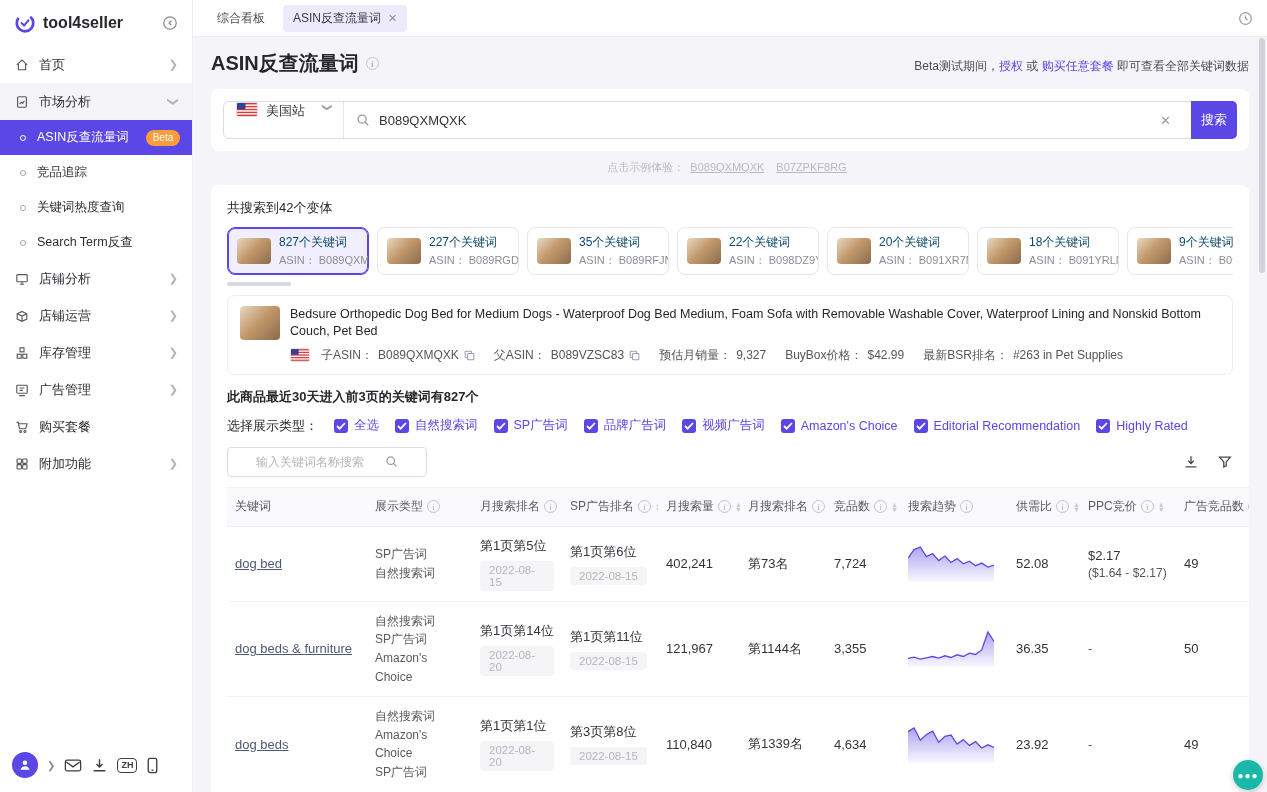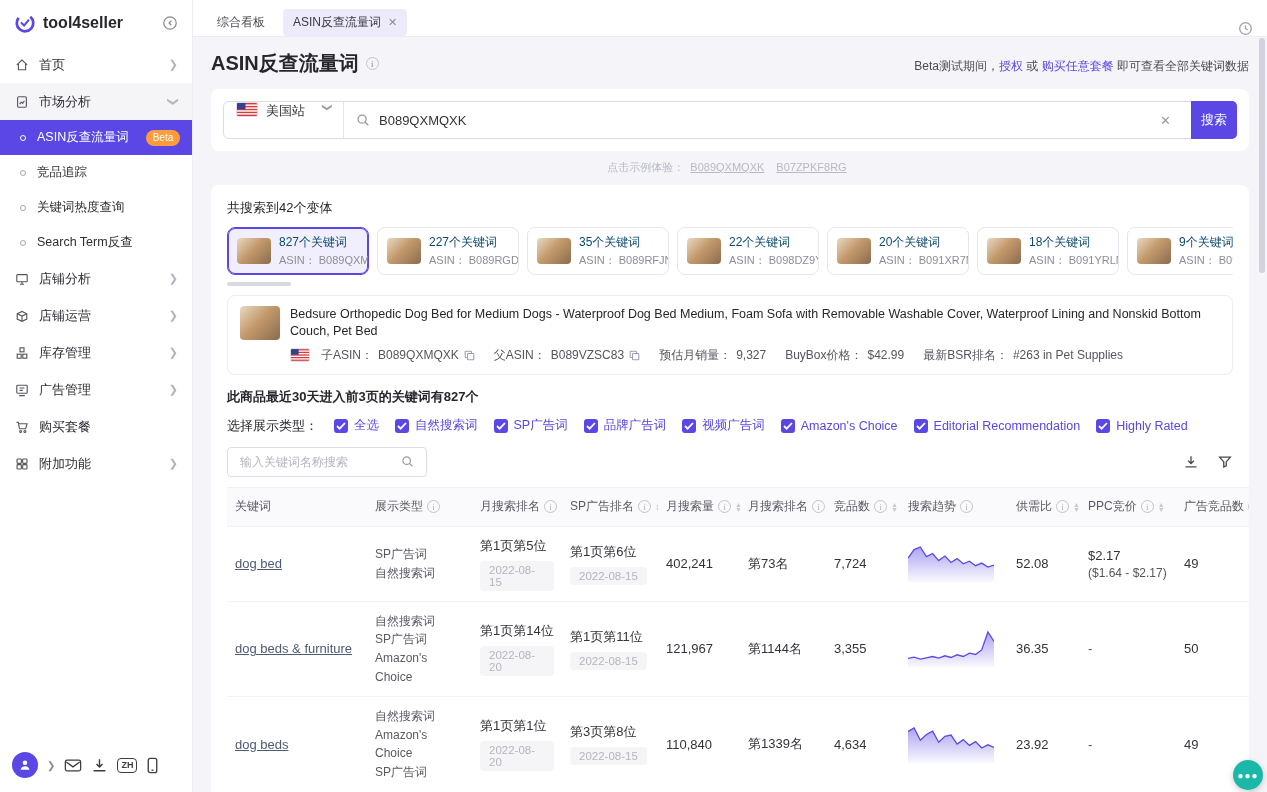--- a/index.html
+++ b/index.html
@@ -24,21 +24,21 @@
 .bullet{width:6px;height:6px;border:1px solid #a6a6b0;border-radius:50%;flex-shrink:0;margin-right:2px}
 .beta-badge{background:#ff9c3a;color:#fff;font-size:10px;padding:1px 7px;border-radius:9px;margin-left:8px;line-height:14px}
 .sb-foot{margin-top:auto;display:flex;align-items:center;gap:9px;padding:14px 12px}
 .avatar{width:26px;height:26px;border-radius:50%;background:#5a47e5;display:flex;align-items:center;justify-content:center}
 .f-ic{display:flex;color:#3c3c44;cursor:pointer}
 .zh-badge{border:1.5px solid #3c3c44;border-radius:4px;font-size:9px;font-weight:700;color:#3c3c44;padding:1px 3px;line-height:11px}
 .f-chev{color:#8a8a94;font-size:10px}
 
 
 .main{flex:1;display:flex;flex-direction:column;min-width:0}
-.tabbar{height:36px;background:#fff;display:flex;align-items:flex-end;padding:0 14px;gap:8px;box-shadow:0 1px 0 #ececf2;flex-shrink:0}
+.tabbar{height:36px;background:#fff;display:flex;align-items:center;padding:0 14px;gap:8px;box-shadow:0 1px 0 #ececf2;flex-shrink:0}
 .tab{font-size:12px;color:#4a4a52;padding:5px 10px;border-radius:4px;display:flex;align-items:center;gap:7px;cursor:pointer;white-space:nowrap}
 .tab.active{background:#edeafb;color:#3a3a42}
 .tab-close{color:#8a8a93;font-size:11px;line-height:1}
 .tab-right{margin-left:auto;display:flex;color:#a0a0ac}
 .content{flex:1;padding:12px 18px 0;overflow:hidden;display:flex;flex-direction:column;min-height:0}
 
 .page-head{display:flex;align-items:baseline;justify-content:space-between;margin:2px 0 12px}
 .page-title{font-size:20px;font-weight:600;color:#26262c;display:flex;align-items:center;gap:7px}
 .info{width:13px;height:13px;border:1px solid #c3c3cd;border-radius:50%;color:#b0b0ba;font-size:9px;display:inline-flex;align-items:center;justify-content:center;font-family:"Liberation Serif",serif;flex-shrink:0}
 .beta-note{font-size:12px;color:#4a4a52}
@@ -75,21 +75,21 @@
 .copy{display:flex;cursor:pointer}
 .flag{display:flex;border:1px solid #e0e0e8;border-radius:2px;overflow:hidden;flex-shrink:0}
 
 .kw-summary{margin-top:13px;font-size:13px;font-weight:700;color:#26262c}
 .filter-row{display:flex;align-items:center;gap:16px;margin-top:11px;font-size:13px;flex-wrap:nowrap;white-space:nowrap}
 .filter-label{color:#26262c}
 .cbx{display:flex;align-items:center;gap:6px;cursor:pointer;color:#5a47e5;font-size:12.5px}
 .cbx .box{width:14px;height:14px;border-radius:3px;background:#5a47e5;display:flex;align-items:center;justify-content:center;flex-shrink:0}
 
 .tools-row{display:flex;align-items:center;justify-content:space-between;margin:12px 0 10px}
-.kw-search{width:200px;height:30px;border:1px solid #dcdce6;border-radius:4px;display:flex;align-items:center;gap:7px;padding:0 12px}
+.kw-search{width:200px;height:30px;border:1px solid #dcdce6;border-radius:4px;display:flex;align-items:center;gap:7px;padding:0 28px}
 .kw-search input{border:0;outline:0;flex:1;font-size:12px;color:#333;font-family:inherit;min-width:0}
 .kw-search input::placeholder{color:#b5b5bf}
 .tool-ics{display:flex;align-items:center;gap:18px}
 .tool-ic{display:flex;cursor:pointer}
 
 .tbl{min-width:1049px}
 .thead,.trow{display:grid;grid-template-columns:140px 105px 90px 96px 82px 86px 74px 108px 72px 96px 100px;align-items:center}
 .thead{height:40px;background:#fafafc;border-top:1px solid #f0f0f5;border-bottom:1px solid #f0f0f5;font-size:12px;color:#5a5a64}
 .th{display:flex;align-items:center;gap:4px;padding:0 8px;white-space:nowrap;overflow:hidden}
 .sort{display:flex;flex-direction:column;line-height:5px;cursor:pointer}

